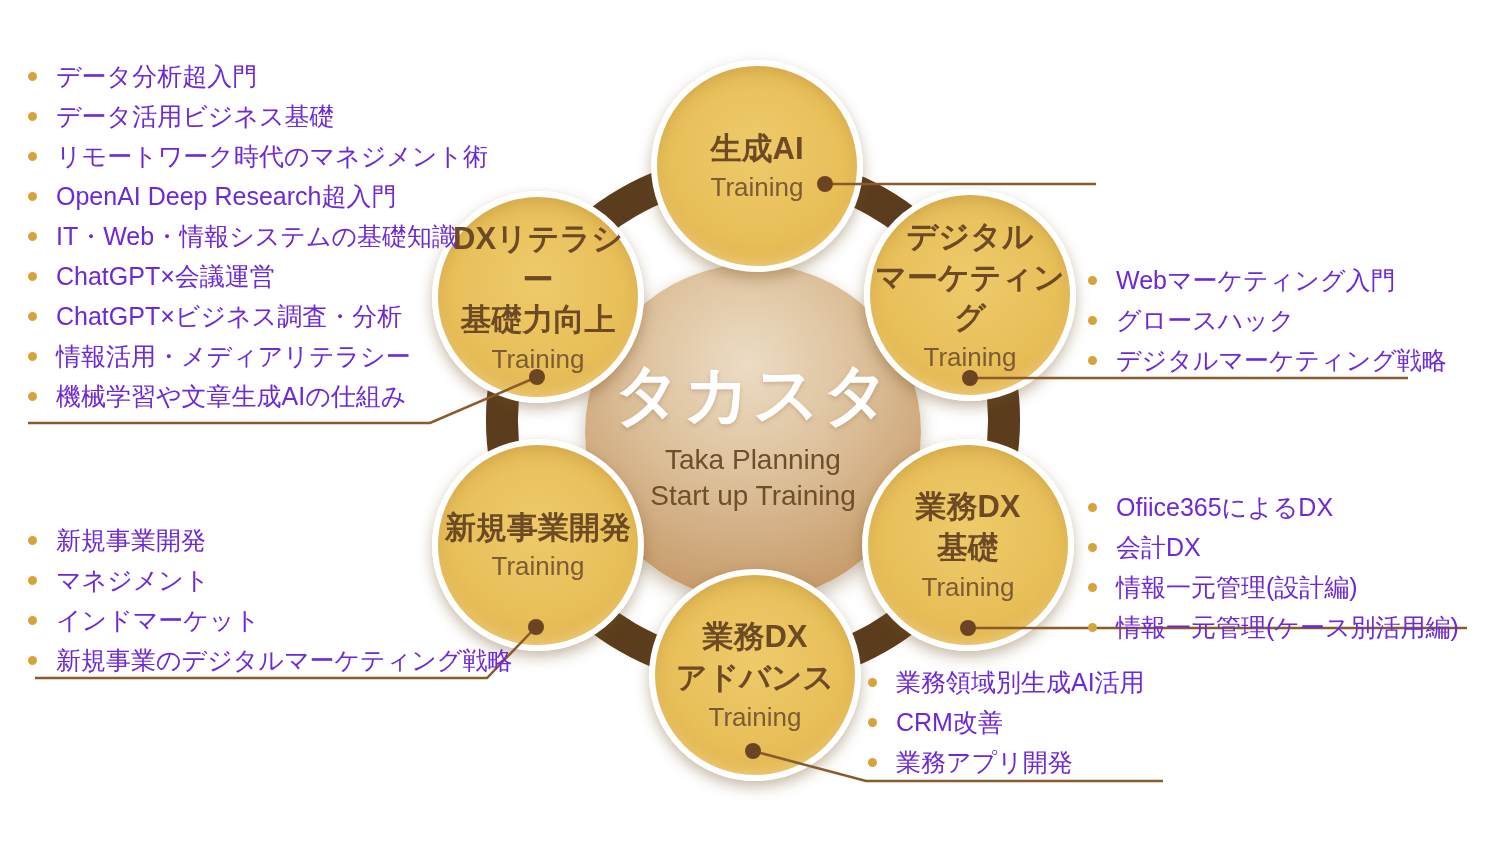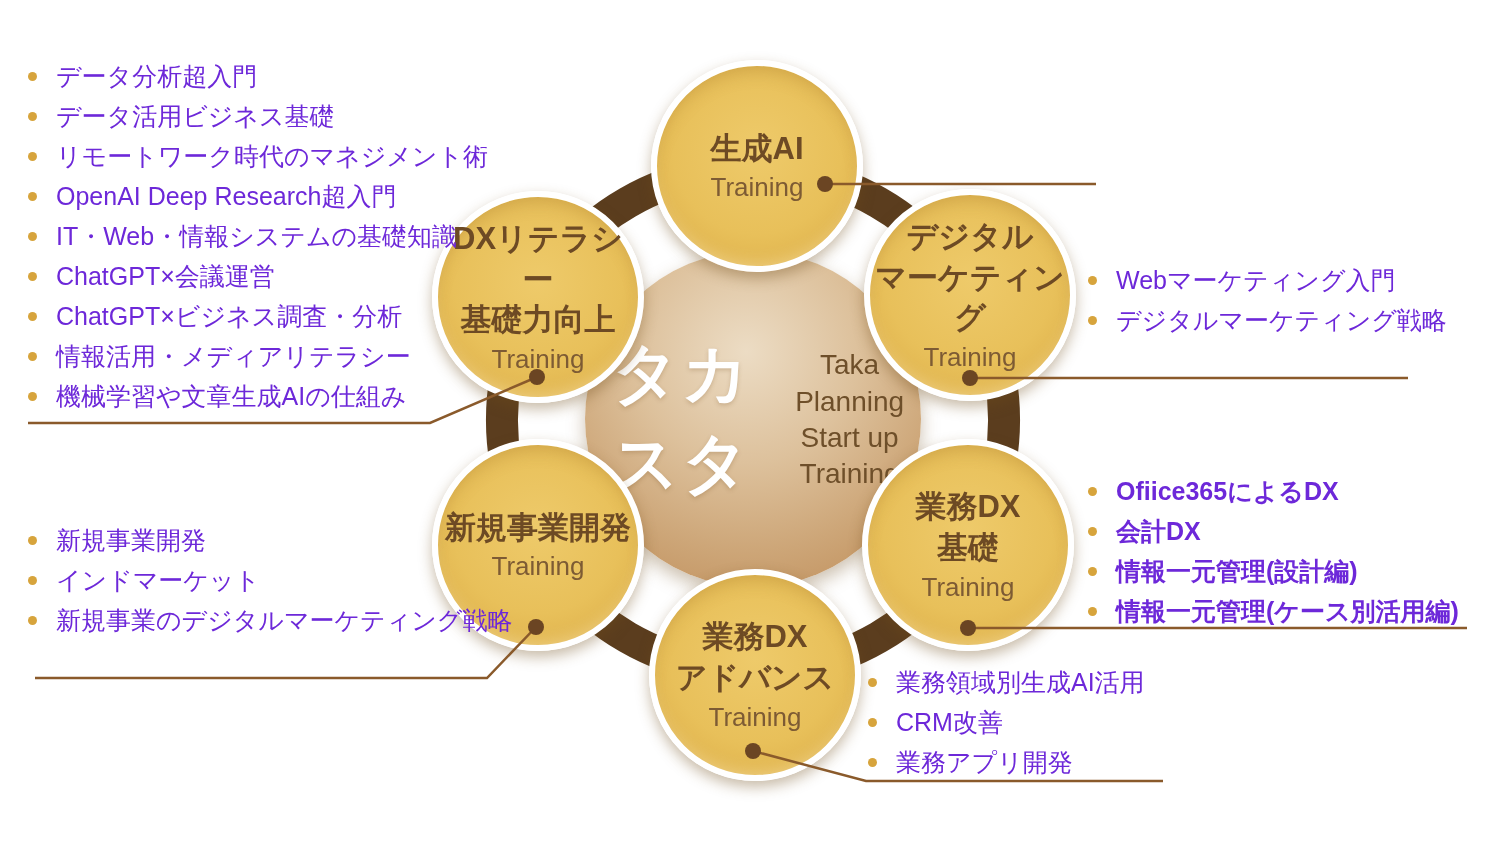--- a/index.html
+++ b/index.html
@@ -4,24 +4,24 @@
 <style>
   html,body{margin:0;padding:0;background:#fff;}
   .canvas{
     position:relative;width:1507px;height:848px;background:#ffffff;overflow:hidden;
     font-family:"Liberation Sans", sans-serif;
   }
   svg.layer{position:absolute;left:0;top:0;pointer-events:none;}
   #ring-layer{z-index:1;}
   #line-layer{z-index:6;}
   .hub{
-    position:absolute;left:585px;top:251px;width:336px;height:336px;border-radius:50%;
+    position:absolute;left:585px;top:264px;width:336px;height:336px;border-radius:50%;
     background:radial-gradient(circle at 48% 30%, #ecdcc4 0%, #ddc19c 38%, #cda678 68%, #bd8a55 100%);
     box-shadow:0 8px 18px rgba(110,75,25,.35);
-    display:flex;flex-direction:row;align-items:center;justify-content:center;text-align:center;
+    display:flex;flex-direction:column;align-items:center;justify-content:center;text-align:center;
     z-index:2;
   }
   .hub-title{font-size:66px;font-weight:bold;color:#ffffff;letter-spacing:2px;text-shadow:0 2px 4px rgba(120,80,30,.25);}
   .hub-sub{font-size:28px;color:#6e4f2a;line-height:1.3;margin-top:2px;}
   .cat-circle{
     position:absolute;width:212px;height:212px;box-sizing:border-box;border-radius:50%;
     border:6px solid #ffffff;
     background:radial-gradient(circle at 50% 42%, #eeca6a 0%, #e8c05a 55%, #deb14b 85%, #d2a13c 100%);
     box-shadow:0 6px 14px rgba(110,75,25,.38),
                inset 0 12px 18px -8px rgba(150,100,30,.30),
@@ -39,21 +39,21 @@
   
   #c-genai   {left:651px;top:60px;}
   #c-digital {left:864px;top:189px;}
   #c-kiso    {left:862px;top:439px;}
   #c-advance {left:649px;top:569px;}
   #c-shinki  {left:432px;top:439px;}
   #c-dxlit   {left:432px;top:191px;}
   
   #l-genai   {left:884px;top:64px;}
   #l-digital {left:1088px;top:260px;}
-  #l-kiso    {left:1088px;top:471px;font-weight:bold;}
+  #l-kiso    {left:1088px;top:487px;}
   #l-advance {left:868px;top:662px;}
   #l-shinki  {left:28px;top:520px;}
   #l-dxlit   {left:28px;top:56px;}
 </style>
 </head>
 <body>
 
 <div class="canvas">
 
   <svg id="ring-layer" class="layer" width="1507" height="848">
@@ -113,20 +113,24 @@
 
 
   <div class="course-list" id="l-digital">
     <ul>
       <li>
           <span class="bullet"></span>
           <span>Webマーケティング入門</span>
         </li>
       <li>
           <span class="bullet"></span>
+          <span>グロースハック</span>
+        </li>
+      <li>
+          <span class="bullet"></span>
           <span>デジタルマーケティング戦略</span>
         </li>
     </ul>
   </div>
 
   <div class="course-list" id="l-kiso">
     <ul>
       <li>
           <span class="bullet"></span>
           <span>Ofiice365によるDX</span>
@@ -161,20 +165,24 @@
           <span>業務アプリ開発</span>
         </li>
     </ul>
   </div>
 
   <div class="course-list" id="l-shinki">
     <ul>
       <li>
           <span class="bullet"></span>
           <span>新規事業開発</span>
+        </li>
+      <li>
+          <span class="bullet"></span>
+          <span>マネジメント</span>
         </li>
       <li>
           <span class="bullet"></span>
           <span>インドマーケット</span>
         </li>
       <li>
           <span class="bullet"></span>
           <span>新規事業のデジタルマーケティング戦略</span>
         </li>
     </ul>

